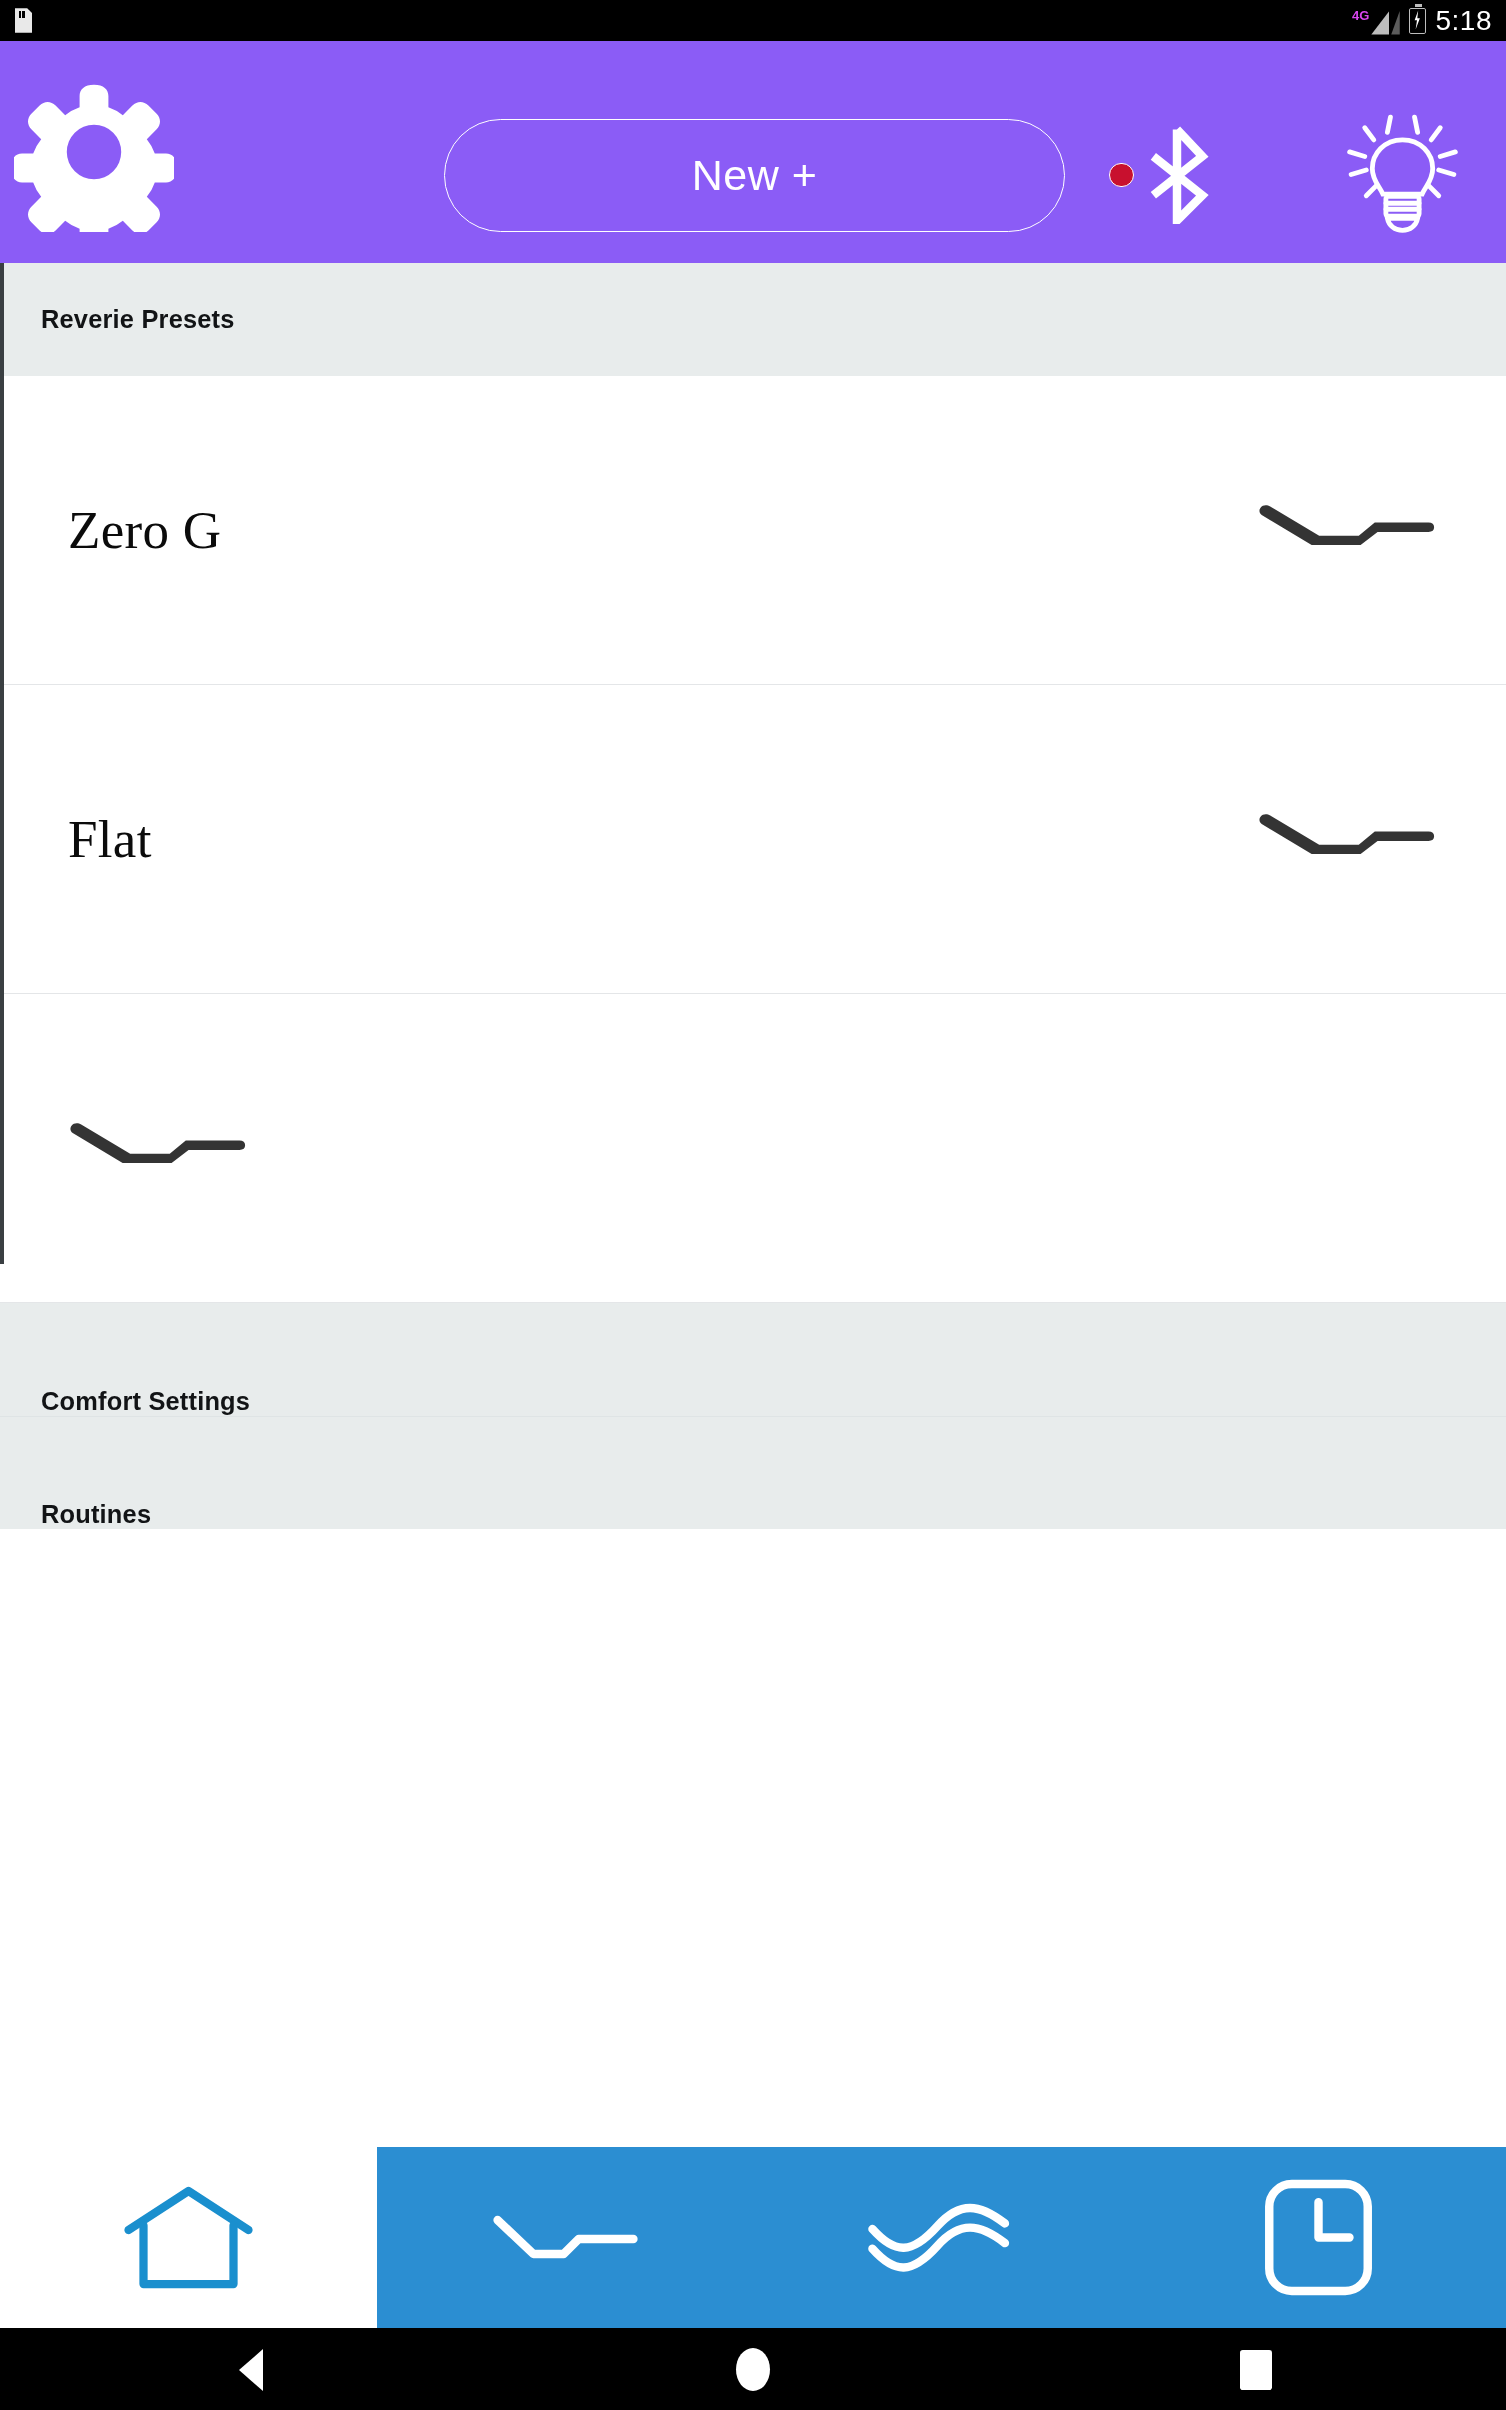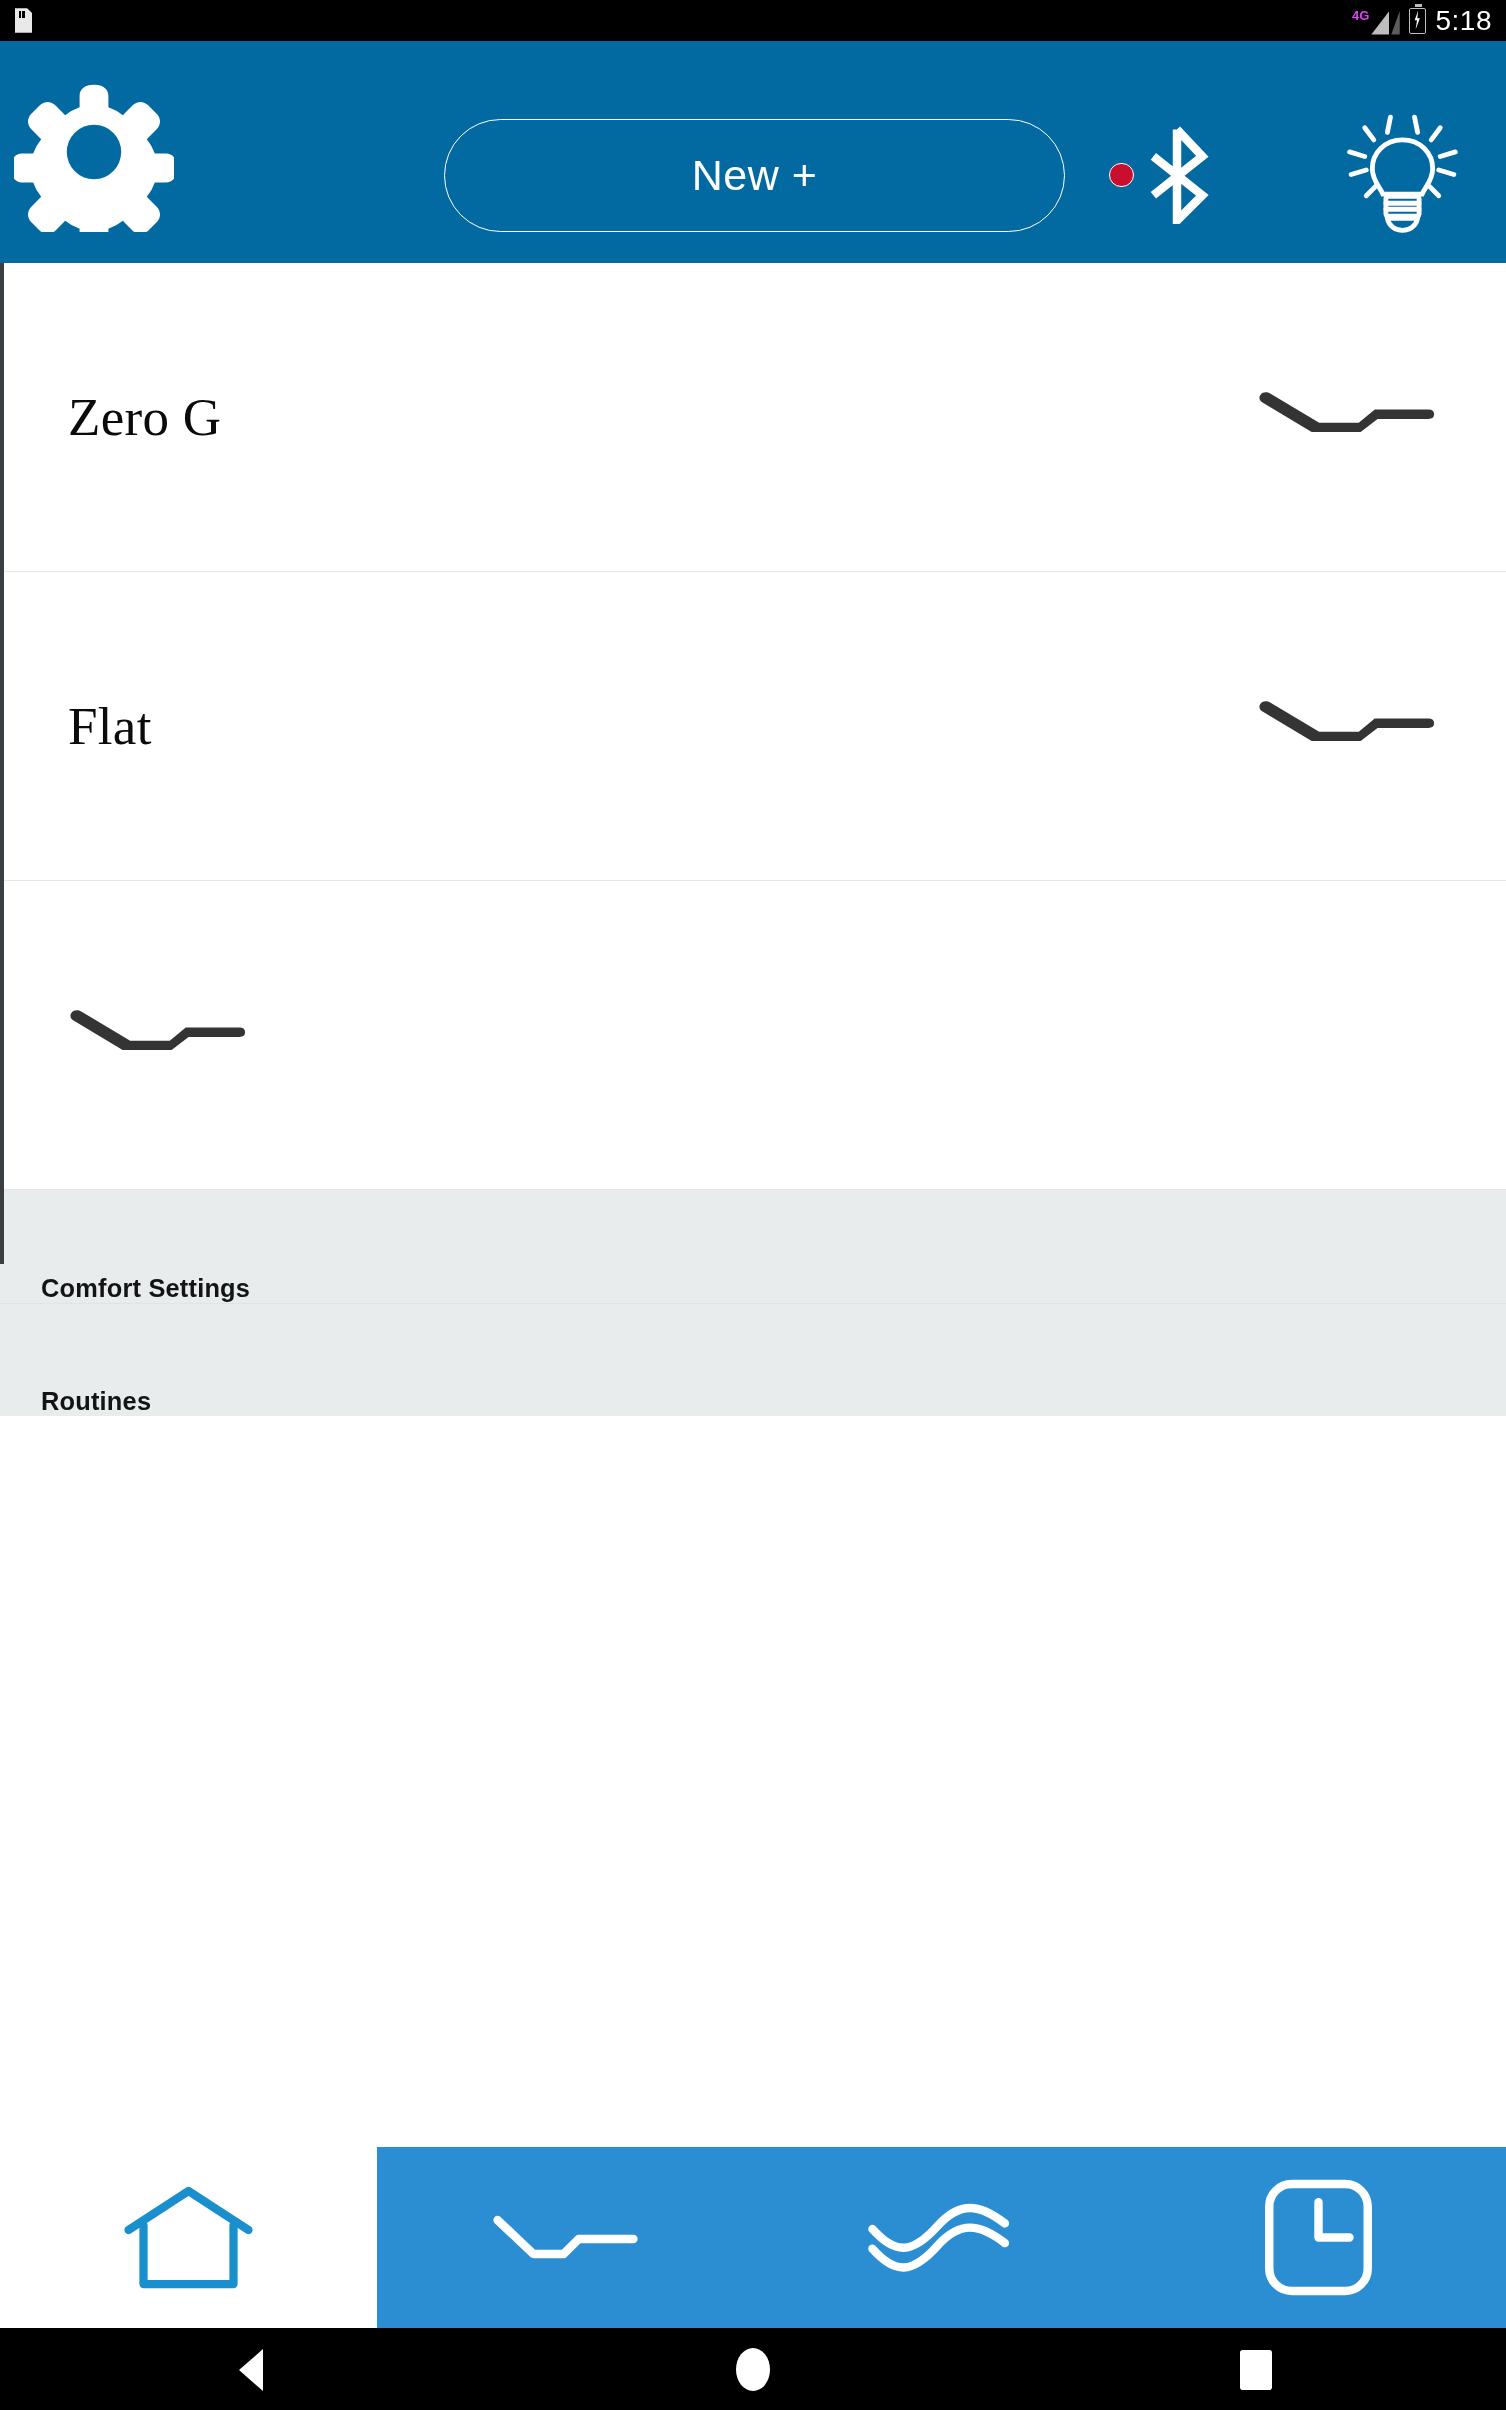--- a/index.html
+++ b/index.html
@@ -64,21 +64,21 @@
     background: #ffffff;
     clip-path: polygon(62% 0, 20% 52%, 48% 52%, 32% 100%, 82% 42%, 52% 42%);
   }
   .clock-text {
     color: #ffffff; font-size: 28px; line-height: 1; letter-spacing: 0.5px; text-align: center;
   }
 
   
   .app-bar {
     height: 222px;
-    background: #0369a1;
+    background: #8b5cf6;
     display: flex;
     align-items: center;
     position: relative;
   }
   .gear-btn {
     width: 188px; height: 222px;
     display: flex; align-items: center; justify-content: center;
   }
   .gear-svg { width: 160px; height: 160px; display: block; }
   .new-pill {
@@ -263,20 +263,23 @@
       </g>
     </svg>
   </div>
 
 </div>
 
 <div class="content">
 
   <div class="edge-stripe"></div>
 
+  <div class="section-header">
+    <span>Reverie Presets</span>
+  </div>
 
   <div class="preset-row">
     <div class="preset-name">Zero G</div>
     <svg class="bed-icon-svg" viewBox="0 0 190 76">
       <path fill="#343434" d="M4 14 C2 16 2 20 5 22 L58 54 L110 54 L128 40 L182 40 C186 40 188 38 188 35 C188 32 186 30 182 30 L125 30 L108 44 L66 44 L14 13 C11 11 6 11 4 14 Z"></path>
     </svg>
   </div>
 
   <div class="preset-row">
     <div class="preset-name">Flat</div>

